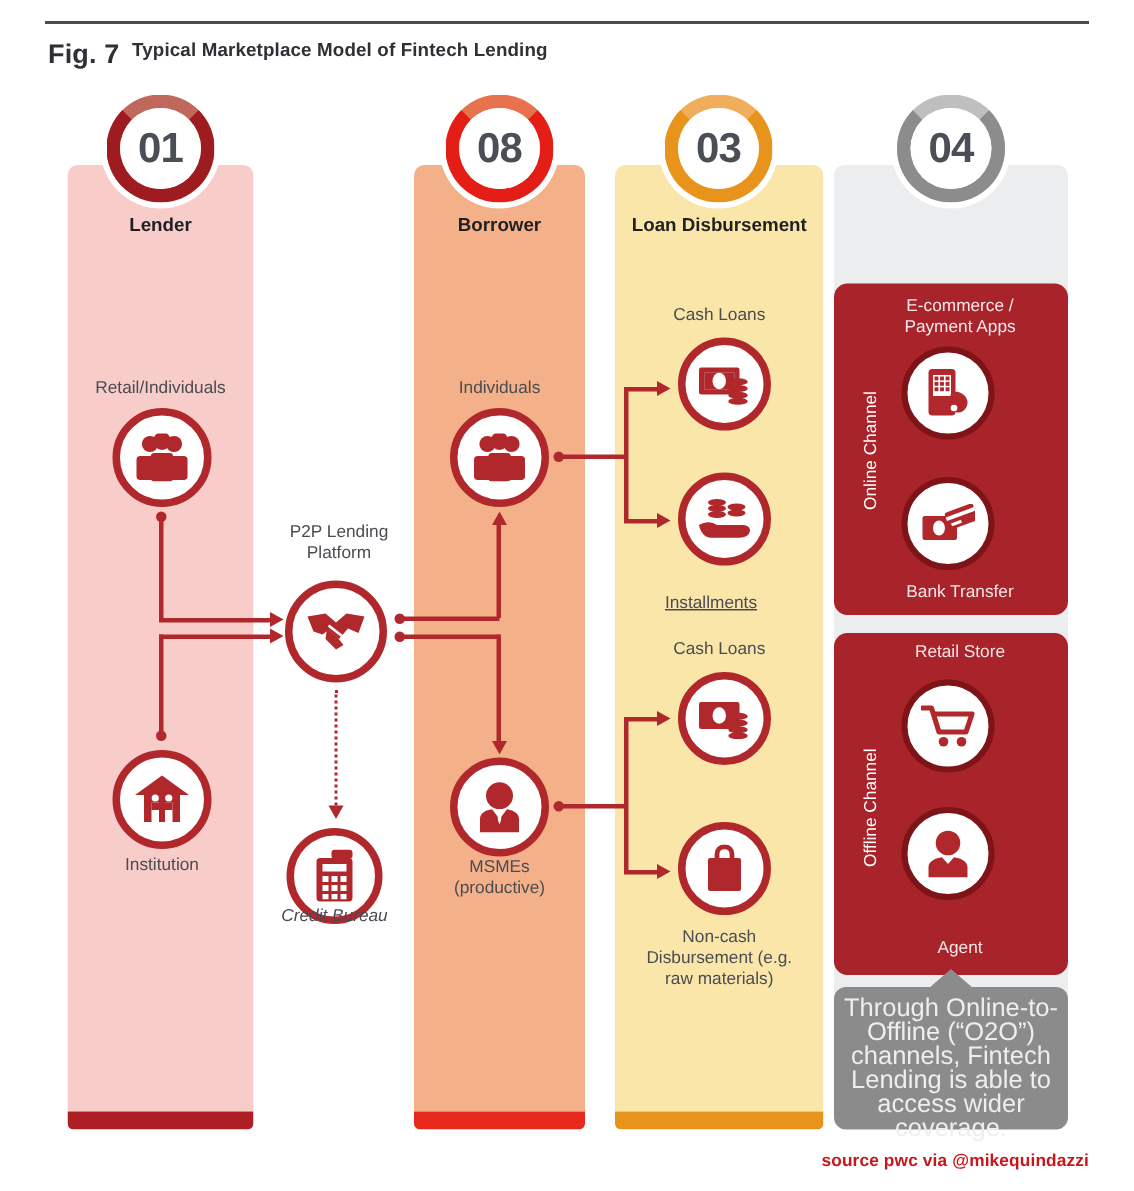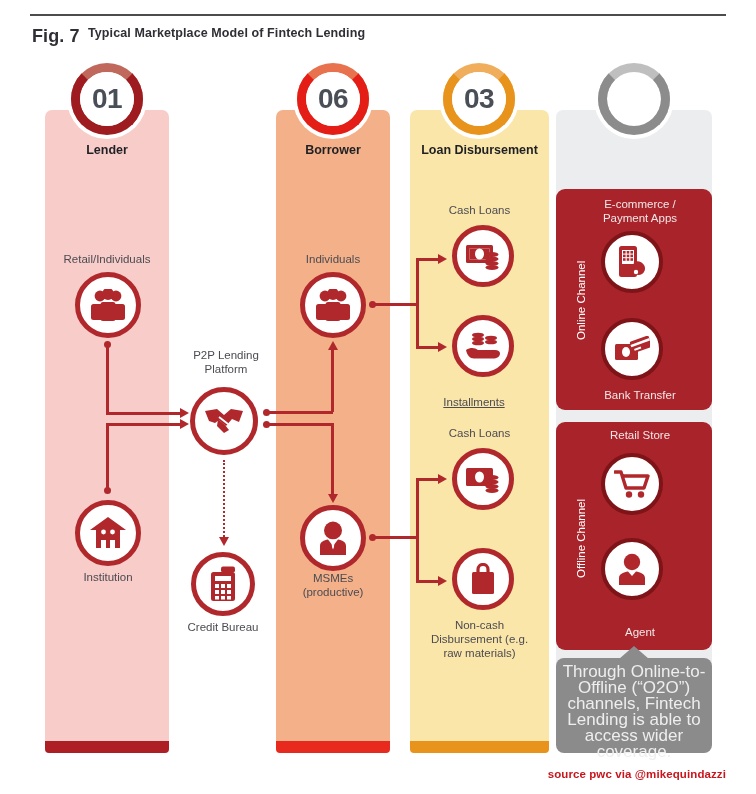--- a/index.html
+++ b/index.html
@@ -102,34 +102,35 @@
     <div class="halo"></div>
     <div class="ring-top" style="border-top-color:#C1685C;border-left-color:#C1685C;border-right-color:#C1685C;transform:rotate(0deg);"></div>
     <div class="ring-bot" style="border-bottom-color:#9E1B1F;border-left-color:#9E1B1F;border-right-color:#9E1B1F;"></div>
     <div class="inner">01</div>
   </div>
 
   <div class="badge" style="left:297px;top:63px;">
     <div class="halo"></div>
     <div class="ring-top" style="border-top-color:#E8714E;border-left-color:#E8714E;border-right-color:#E8714E;"></div>
     <div class="ring-bot" style="border-bottom-color:#E41E16;border-left-color:#E41E16;border-right-color:#E41E16;"></div>
-    <div class="inner">06</div>
+    <div class="inner">08</div>
   </div>
 
   <div class="badge" style="left:443px;top:63px;">
     <div class="halo"></div>
     <div class="ring-top" style="border-top-color:#F0AE5C;border-left-color:#F0AE5C;border-right-color:#F0AE5C;"></div>
     <div class="ring-bot" style="border-bottom-color:#E8941C;border-left-color:#E8941C;border-right-color:#E8941C;"></div>
     <div class="inner">03</div>
   </div>
 
   <div class="badge" style="left:598px;top:63px;">
     <div class="halo"></div>
     <div class="ring-top" style="border-top-color:#BFBFBF;border-left-color:#BFBFBF;border-right-color:#BFBFBF;"></div>
     <div class="ring-bot" style="border-bottom-color:#8C8C8C;border-left-color:#8C8C8C;border-right-color:#8C8C8C;"></div>
+    <div class="inner">04</div>
   </div>
 
   <div class="col-caption" style="left:45px;top:143px;width:124px;">Lender</div>
   <div class="col-caption" style="left:276px;top:143px;width:114px;">Borrower</div>
   <div class="col-caption" style="left:405px;top:143px;width:149px;">Loan Disbursement</div>
 
   <div class="node-label" style="left:32px;top:252px;width:150px;">Retail/Individuals</div>
   <div class="icircle" style="left:75px;top:272px;width:66px;height:66px;border:5px solid #B0282C;">
     <svg width="38" height="32" viewBox="0 0 38 32">
       <circle cx="11" cy="7" r="5.4" fill="#B0282C"></circle>
@@ -176,21 +177,21 @@
       <rect x="14" y="18" width="4" height="4" fill="#ffffff"></rect>
       <rect x="20" y="18" width="4" height="4" fill="#ffffff"></rect>
       <rect x="8" y="24" width="4" height="4" fill="#ffffff"></rect>
       <rect x="14" y="24" width="4" height="4" fill="#ffffff"></rect>
       <rect x="20" y="24" width="4" height="4" fill="#ffffff"></rect>
       <rect x="8" y="30" width="4" height="3.5" fill="#ffffff"></rect>
       <rect x="14" y="30" width="4" height="3.5" fill="#ffffff"></rect>
       <rect x="20" y="30" width="4" height="3.5" fill="#ffffff"></rect>
     </svg>
   </div>
-  <div class="node-label" style="left:163px;top:620px;width:120px;">Credit Bureau</div>
+  <div class="node-label" style="left:163px;top:604px;width:120px;font-style:italic;">Credit Bureau</div>
 
   <div class="dot" style="left:104px;top:341px;"></div>
   <div class="conn" style="left:106px;top:344px;width:2.5px;height:70px;"></div>
   <div class="conn" style="left:106px;top:412px;width:76px;height:2.5px;"></div>
   <div class="arrow-r" style="left:180px;top:408px;"></div>
 
   <div class="dot" style="left:104px;top:487px;"></div>
   <div class="conn" style="left:106px;top:423px;width:2.5px;height:67px;"></div>
   <div class="conn" style="left:106px;top:423px;width:76px;height:2.5px;"></div>
   <div class="arrow-r" style="left:180px;top:419px;"></div>

